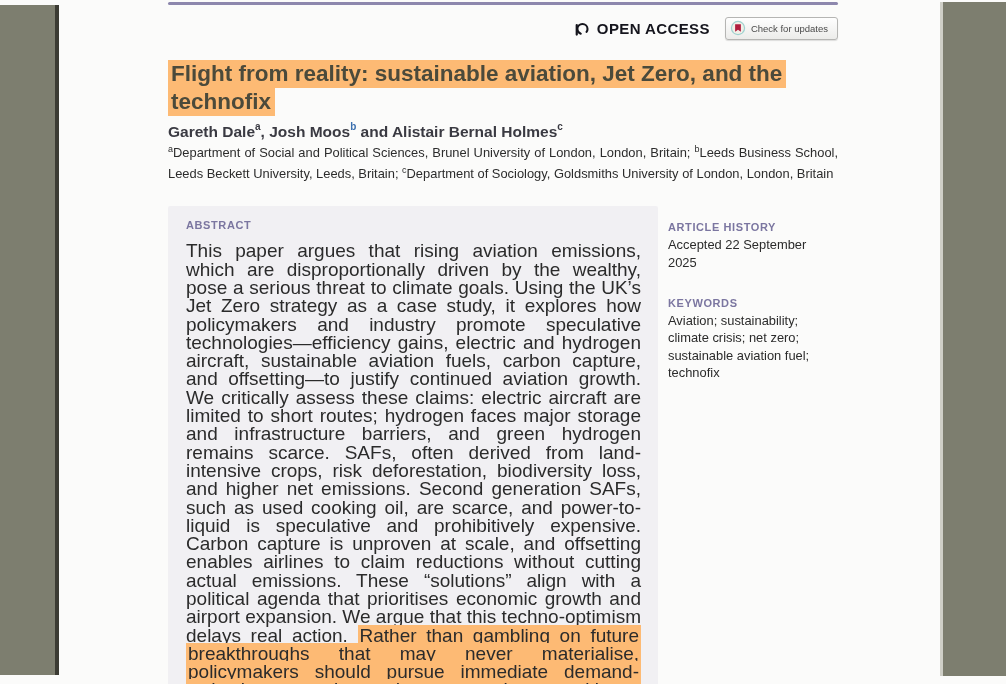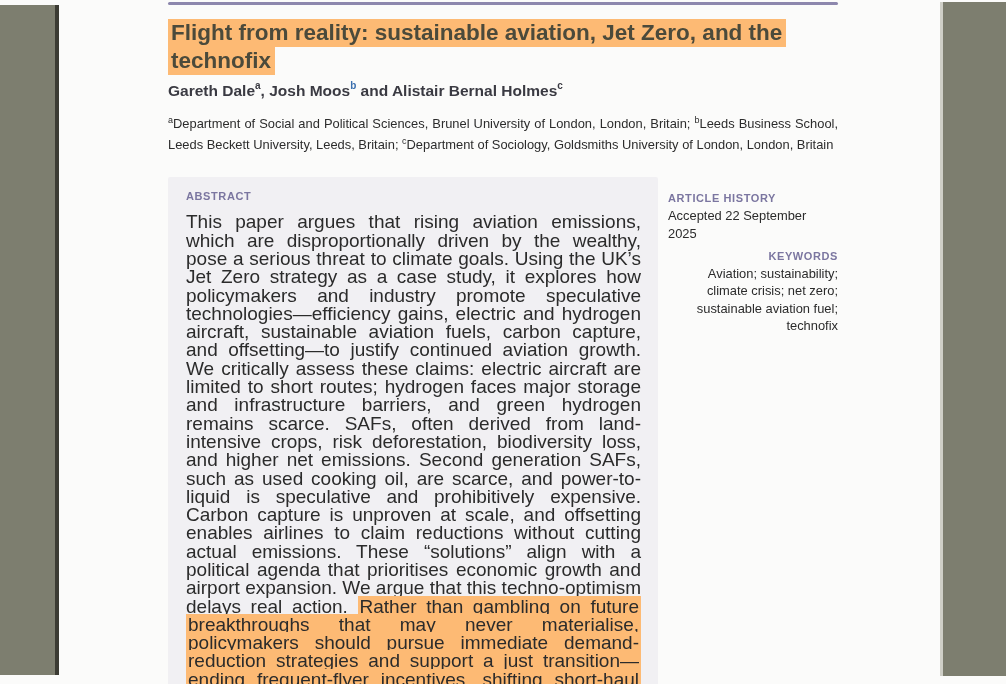--- a/index.html
+++ b/index.html
@@ -28,46 +28,67 @@
   
   .title { margin-top:19px; font-size:22.5px; line-height:28px; font-weight:bold; color:#4b4a3b; max-width:676px; }
   .hl { background:#fdba74; padding:1px 4px 2px 3px; -webkit-box-decoration-break:clone; box-decoration-break:clone; }
 
   
   .authors { margin-top:6px; font-size:15.5px; color:#3a3a42;font-weight:bold; }
   .asup { font-size:10px; color:#3a3a42; position:relative; top:-1px; }
   .asup.link { color:#3a6fae; }
 
   
-  .affils { margin-top:12px; font-size:12.9px; line-height:17.3px; color:#2c2c2c; text-align:justify; }
+  .affils { font-size:12.9px; line-height:17.3px; color:#2c2c2c; text-align:justify; }
   .affils sup { font-size:9px; }
 
   
   .main { margin-top:24px; display:flex; gap:10px; align-items:stretch; }
   .abstract-box { width:490px; background:#f1f0f3; border-radius:2px; padding:13px 17px 18px 18px; min-height:452px; }
   .box-heading { font-size:11px; font-weight:bold; letter-spacing:0.6px; color:#7b76a0; margin-bottom:11px; }
   .abstract-text { font-size:19px; line-height:18.3px; text-align:justify; color:#2b2b2b; }
   .abstract-text .hl { padding:0 2px; }
 
   .side-col { width:170px; padding-top:15px; }
   .side-block .box-heading { margin-bottom:3px; }
   .side-text { font-size:12.9px; line-height:17.3px; color:#2b2b2b; }
-  .side-block + .side-block { margin-top:8px;text-align:right; }
+  .side-block + .side-block { margin-top:26px; }
 </style>
 </head>
 <body>
 
 <div class="screen">
 
   <div class="side-bar left"></div>
   <div class="side-bar right"></div>
   <div class="top-rule"></div>
 
   <div class="content">
 
+    <div class="header-row">
+      <span class="oa">
+        <span style="display:inline-flex;">
+          <svg width="19" height="19" viewBox="0 0 24 24">
+            <circle cx="13.2" cy="12.6" r="6.4" fill="none" stroke="#15151d" stroke-width="2.6" stroke-dasharray="33 8" stroke-dashoffset="-12" stroke-linecap="round"></circle>
+            <rect x="4.6" y="6.2" width="2.8" height="14.8" rx="1.4" fill="#15151d"></rect>
+          </svg>
+        </span>
+        <span class="oa-label">OPEN ACCESS</span>
+      </span>
+      <button class="crossmark-btn">
+        <span style="display:inline-flex;">
+          <svg width="16" height="16" viewBox="0 0 20 20">
+            <circle cx="10" cy="10" r="9" fill="#9fd2cf"></circle>
+            <circle cx="10" cy="10" r="7.4" fill="#f3efe8"></circle>
+            <path d="M6.4 5.2h7.2v9.6l-3.6-2.7-3.6 2.7z" fill="#b01e3f"></path>
+          </svg>
+        </span>
+        <span>Check for updates</span>
+      </button>
+    </div>
 
     <h1 class="title"><span class="hl">Flight from reality: sustainable aviation, Jet Zero, and the</span><br><span class="hl">technofix</span></h1>
 
     <p class="authors"><span>Gareth Dale</span><sup class="asup">a</sup><span>, </span><span>Josh Moos</span><sup class="asup link">b</sup><span> and </span><span>Alistair Bernal Holmes</span><sup class="asup">c</sup></p>
 
     <p class="affils"><sup>a</sup><span>Department of Social and Political Sciences, Brunel University of London, London, Britain; </span><sup>b</sup><span>Leeds Business School, Leeds Beckett University, Leeds, Britain; </span><sup>c</sup><span>Department of Sociology, Goldsmiths University of London, London, Britain</span></p>
 
     <div class="main">
 
       <div class="abstract-box">

